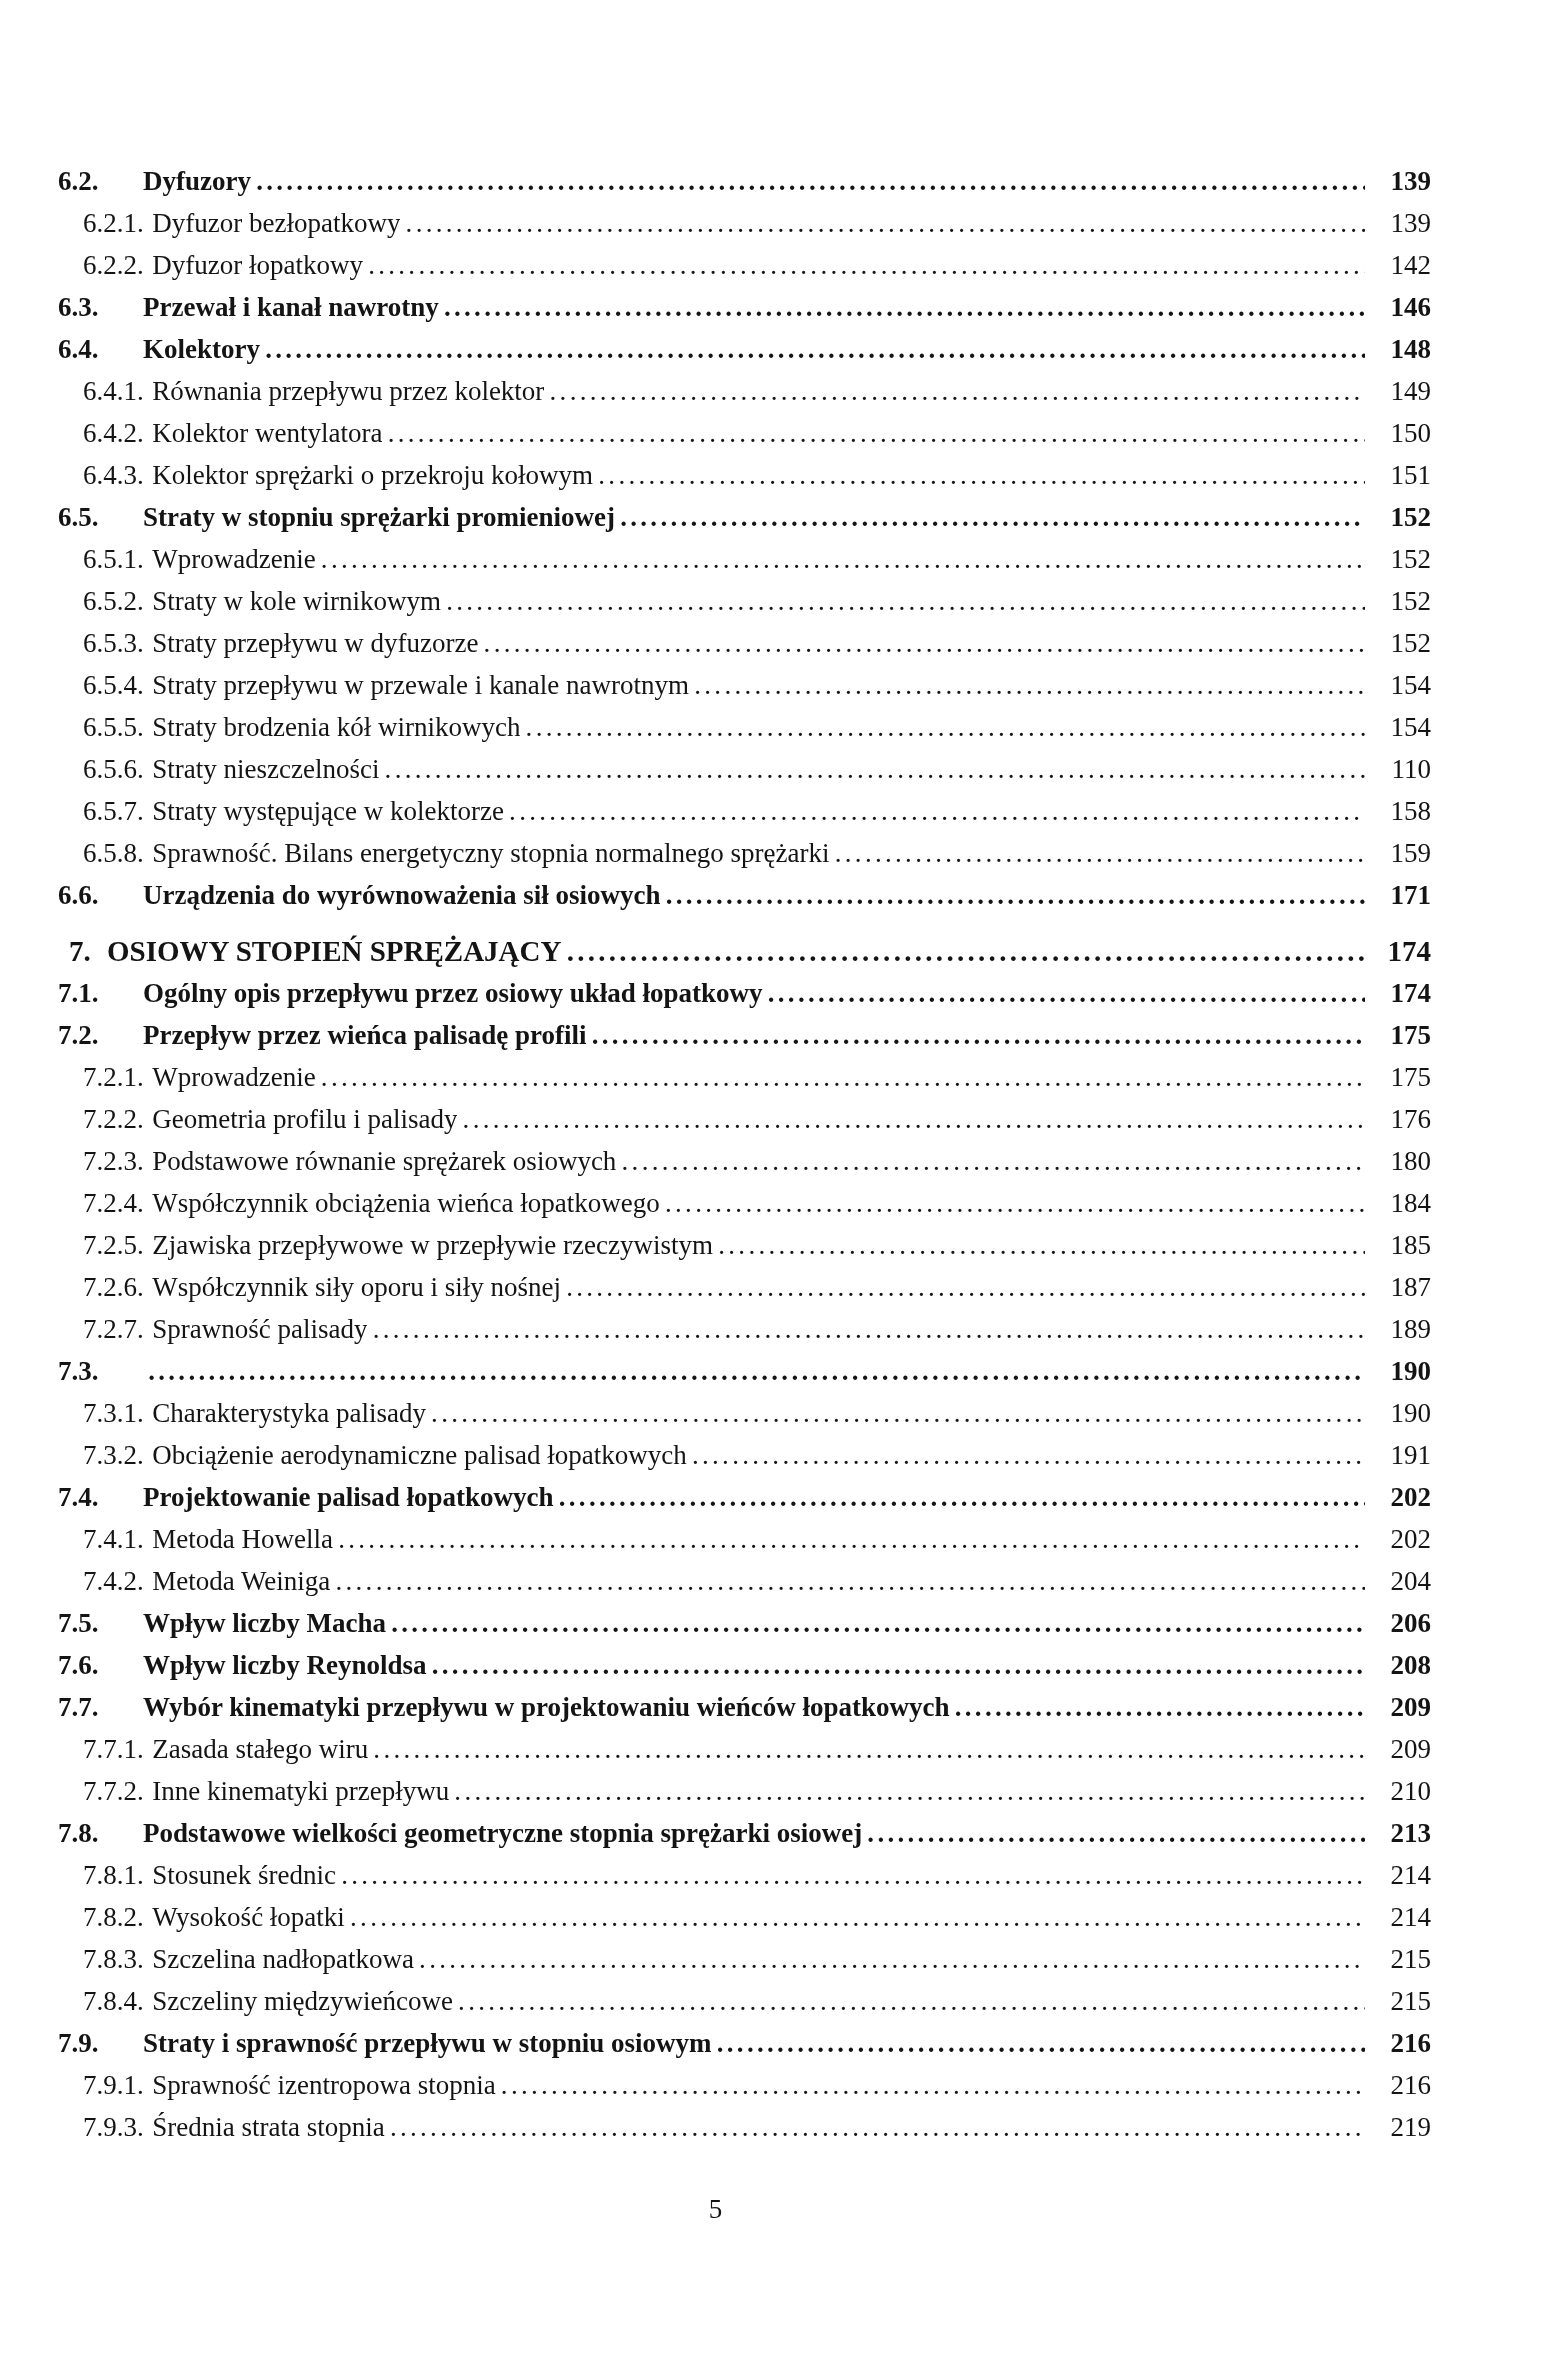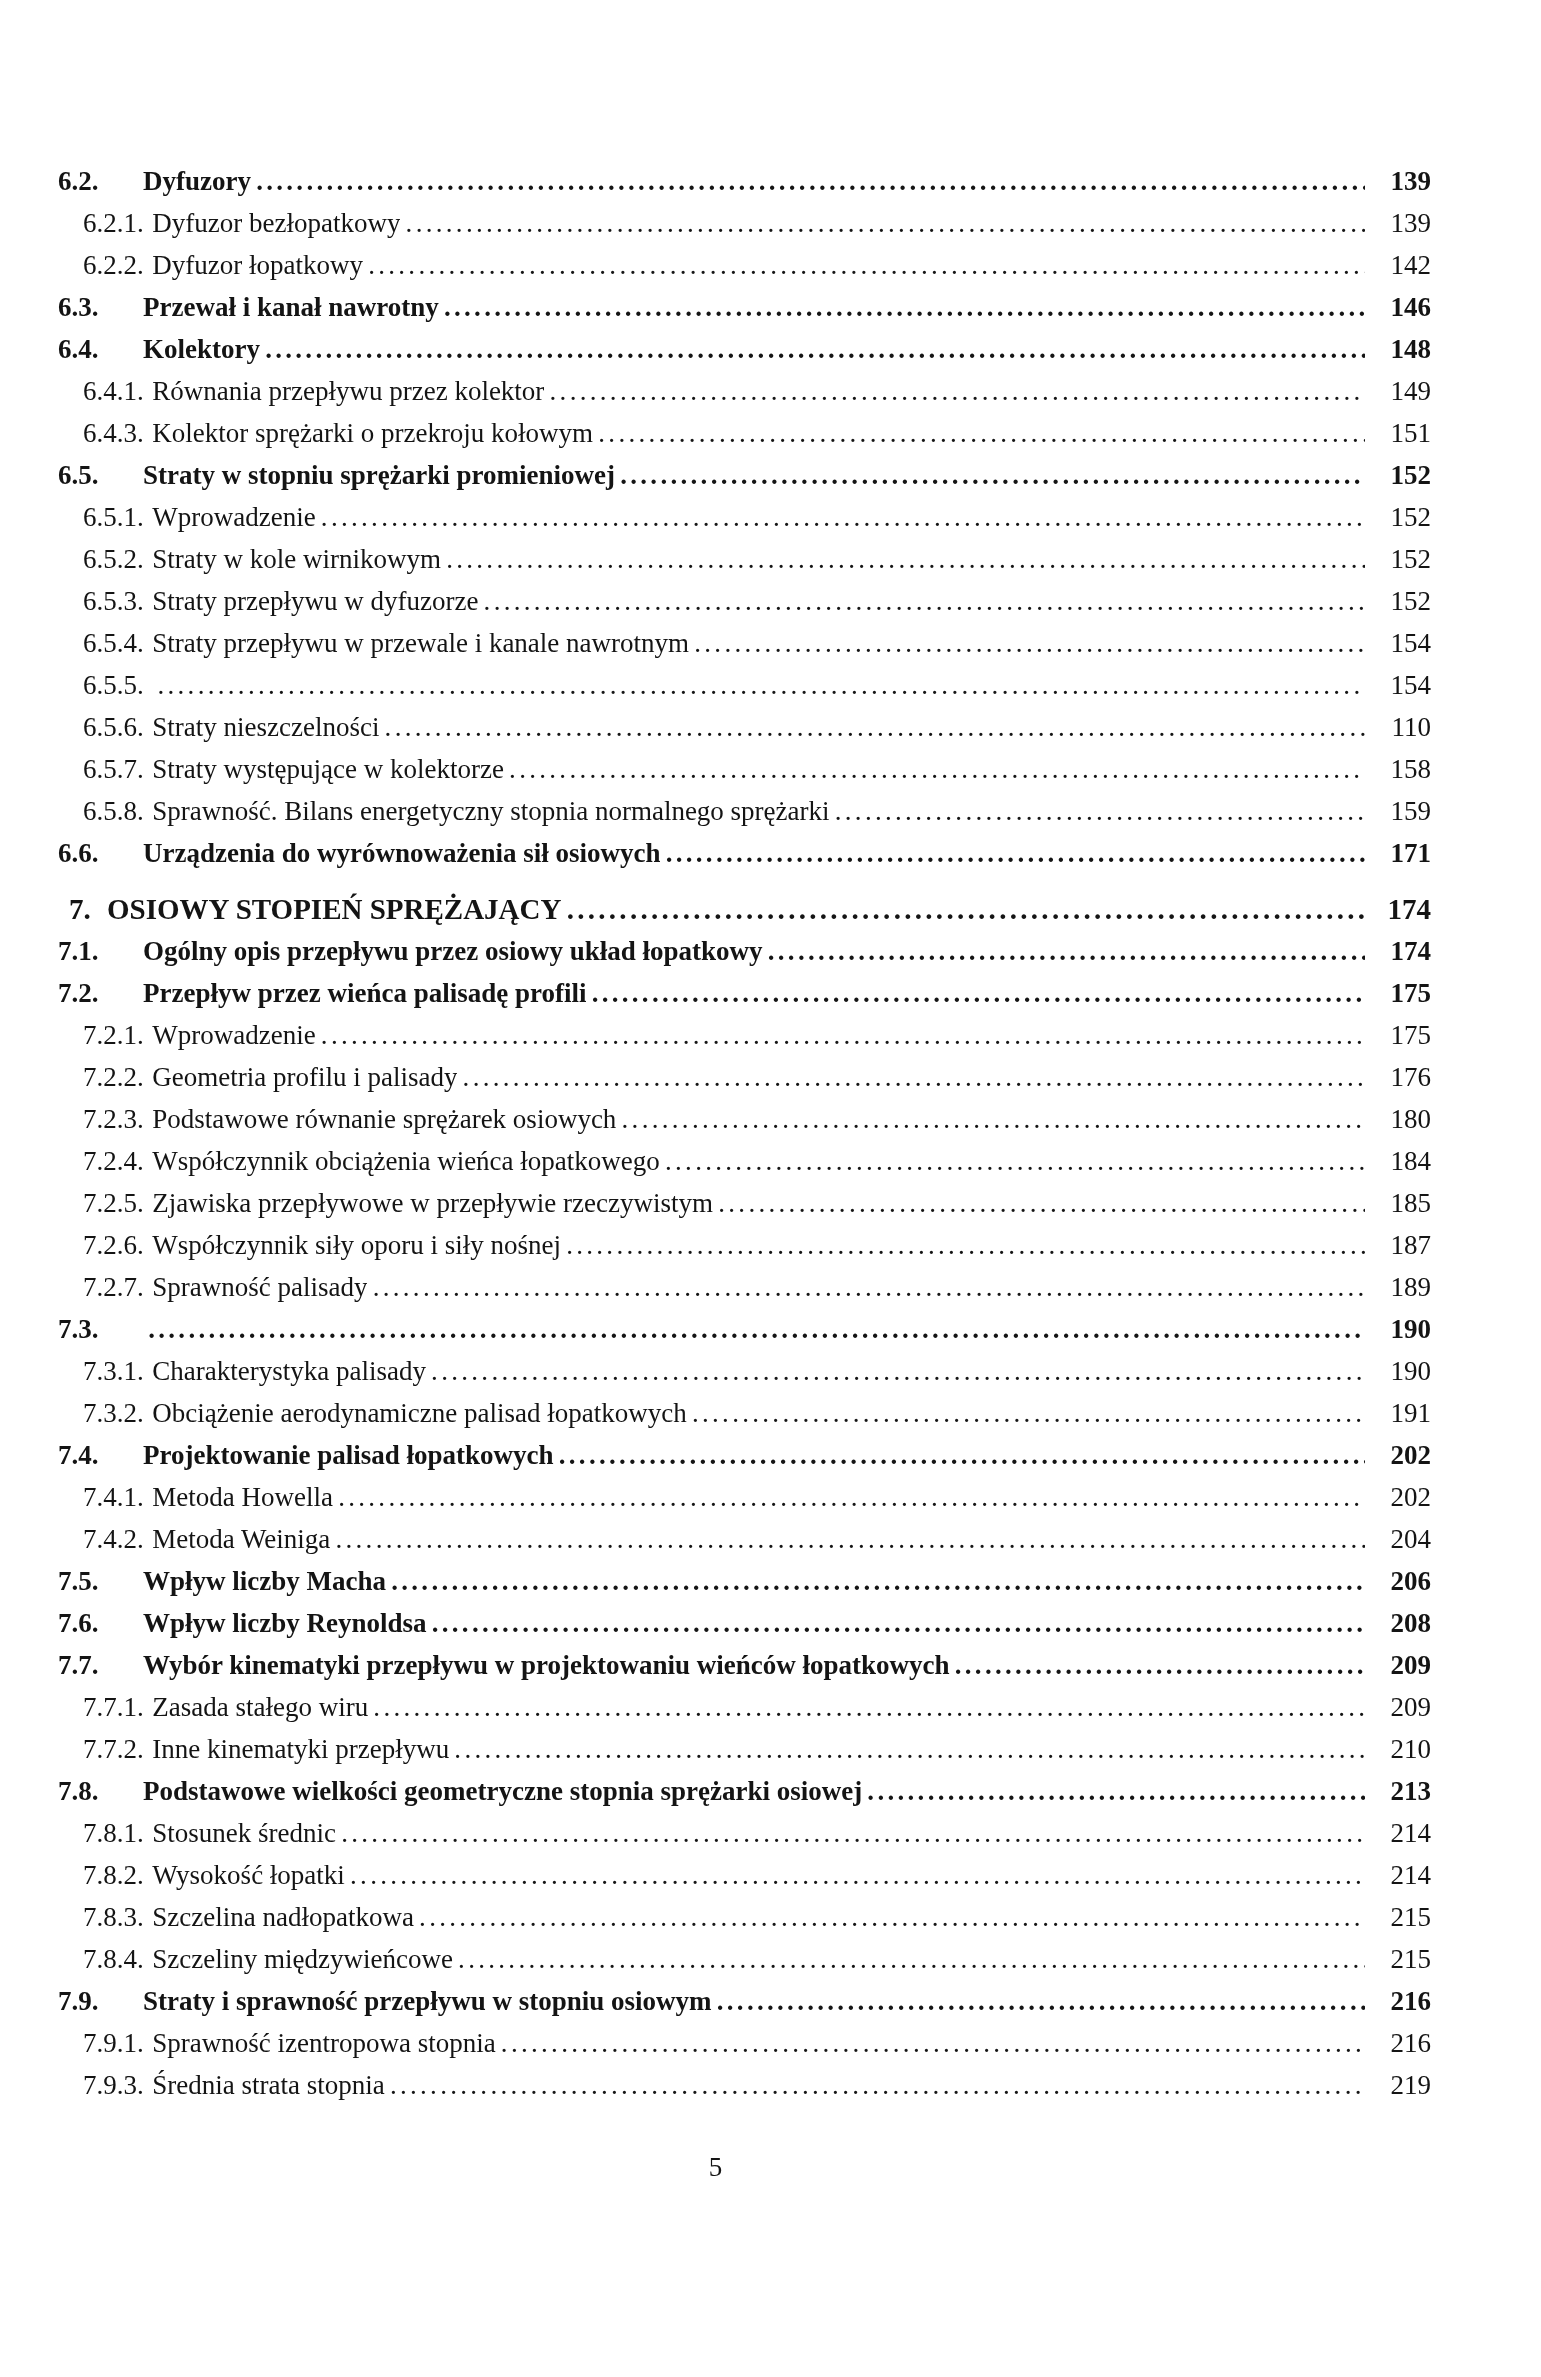--- a/index.html
+++ b/index.html
@@ -111,20 +111,26 @@
     <span class="dots"></span>
     <span class="pg">148</span>
   </div>
       <div class="row subsection">
     <span class="num">6.4.1.</span>
     <span class="title">Równania przepływu przez kolektor</span>
     <span class="dots"></span>
     <span class="pg">149</span>
   </div>
       <div class="row subsection">
+    <span class="num">6.4.2.</span>
+    <span class="title">Kolektor wentylatora</span>
+    <span class="dots"></span>
+    <span class="pg">150</span>
+  </div>
+      <div class="row subsection">
     <span class="num">6.4.3.</span>
     <span class="title">Kolektor sprężarki o przekroju kołowym</span>
     <span class="dots"></span>
     <span class="pg">151</span>
   </div>
       <div class="row section">
     <span class="num">6.5.</span>
     <span class="title">Straty w stopniu sprężarki promieniowej</span>
     <span class="dots"></span>
     <span class="pg">152</span>
@@ -148,20 +154,21 @@
     <span class="pg">152</span>
   </div>
       <div class="row subsection">
     <span class="num">6.5.4.</span>
     <span class="title">Straty przepływu w przewale i kanale nawrotnym</span>
     <span class="dots"></span>
     <span class="pg">154</span>
   </div>
       <div class="row subsection">
     <span class="num">6.5.5.</span>
+    <span class="title">Straty brodzenia kół wirnikowych</span>
     <span class="dots"></span>
     <span class="pg">154</span>
   </div>
       <div class="row subsection">
     <span class="num">6.5.6.</span>
     <span class="title">Straty nieszczelności</span>
     <span class="dots"></span>
     <span class="pg">110</span>
   </div>
       <div class="row subsection">

